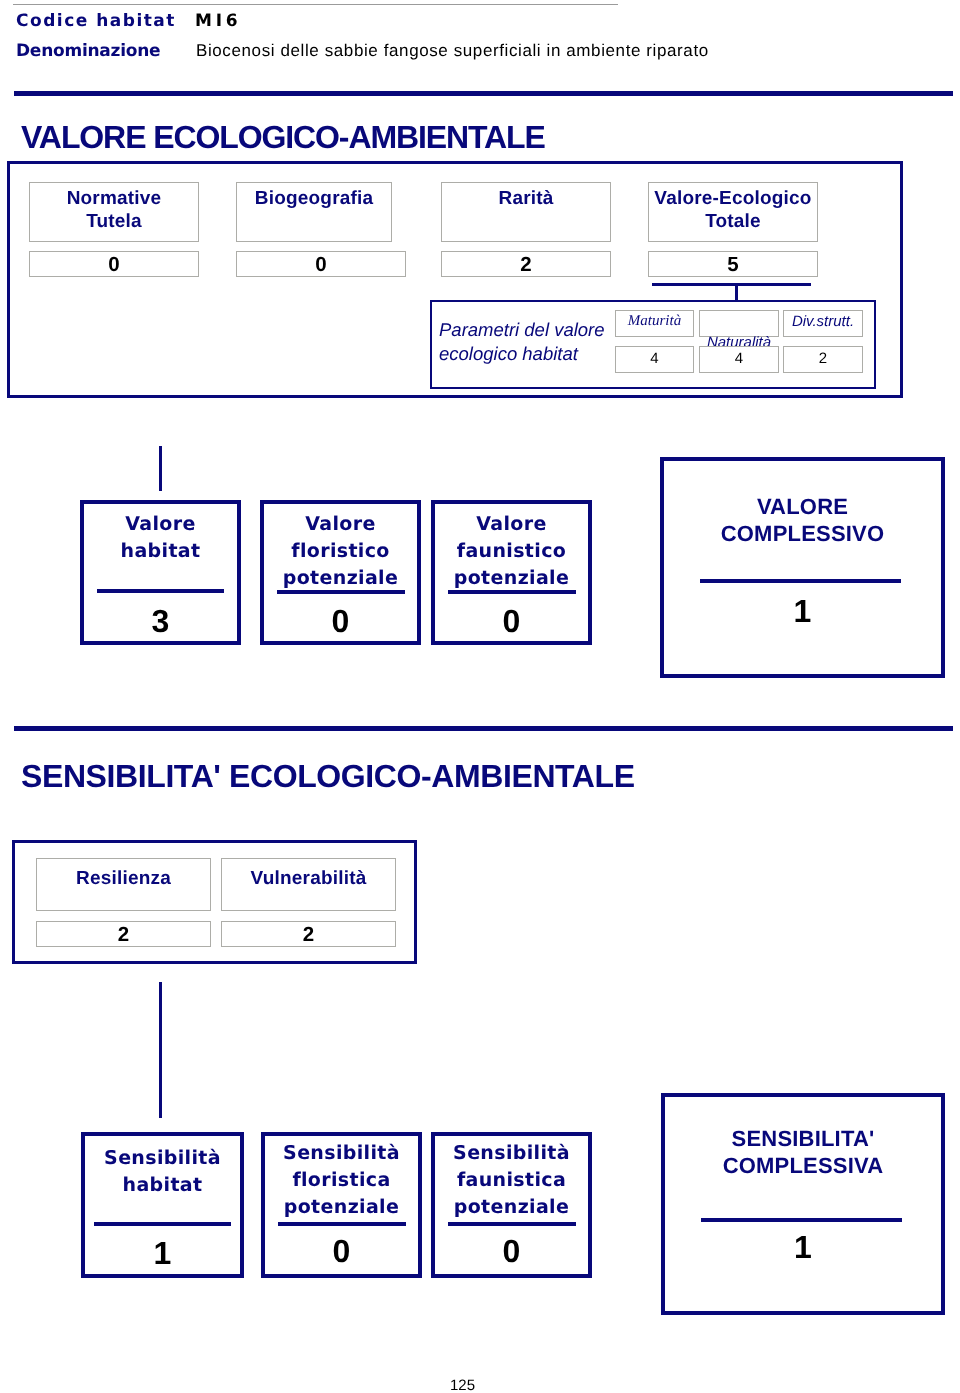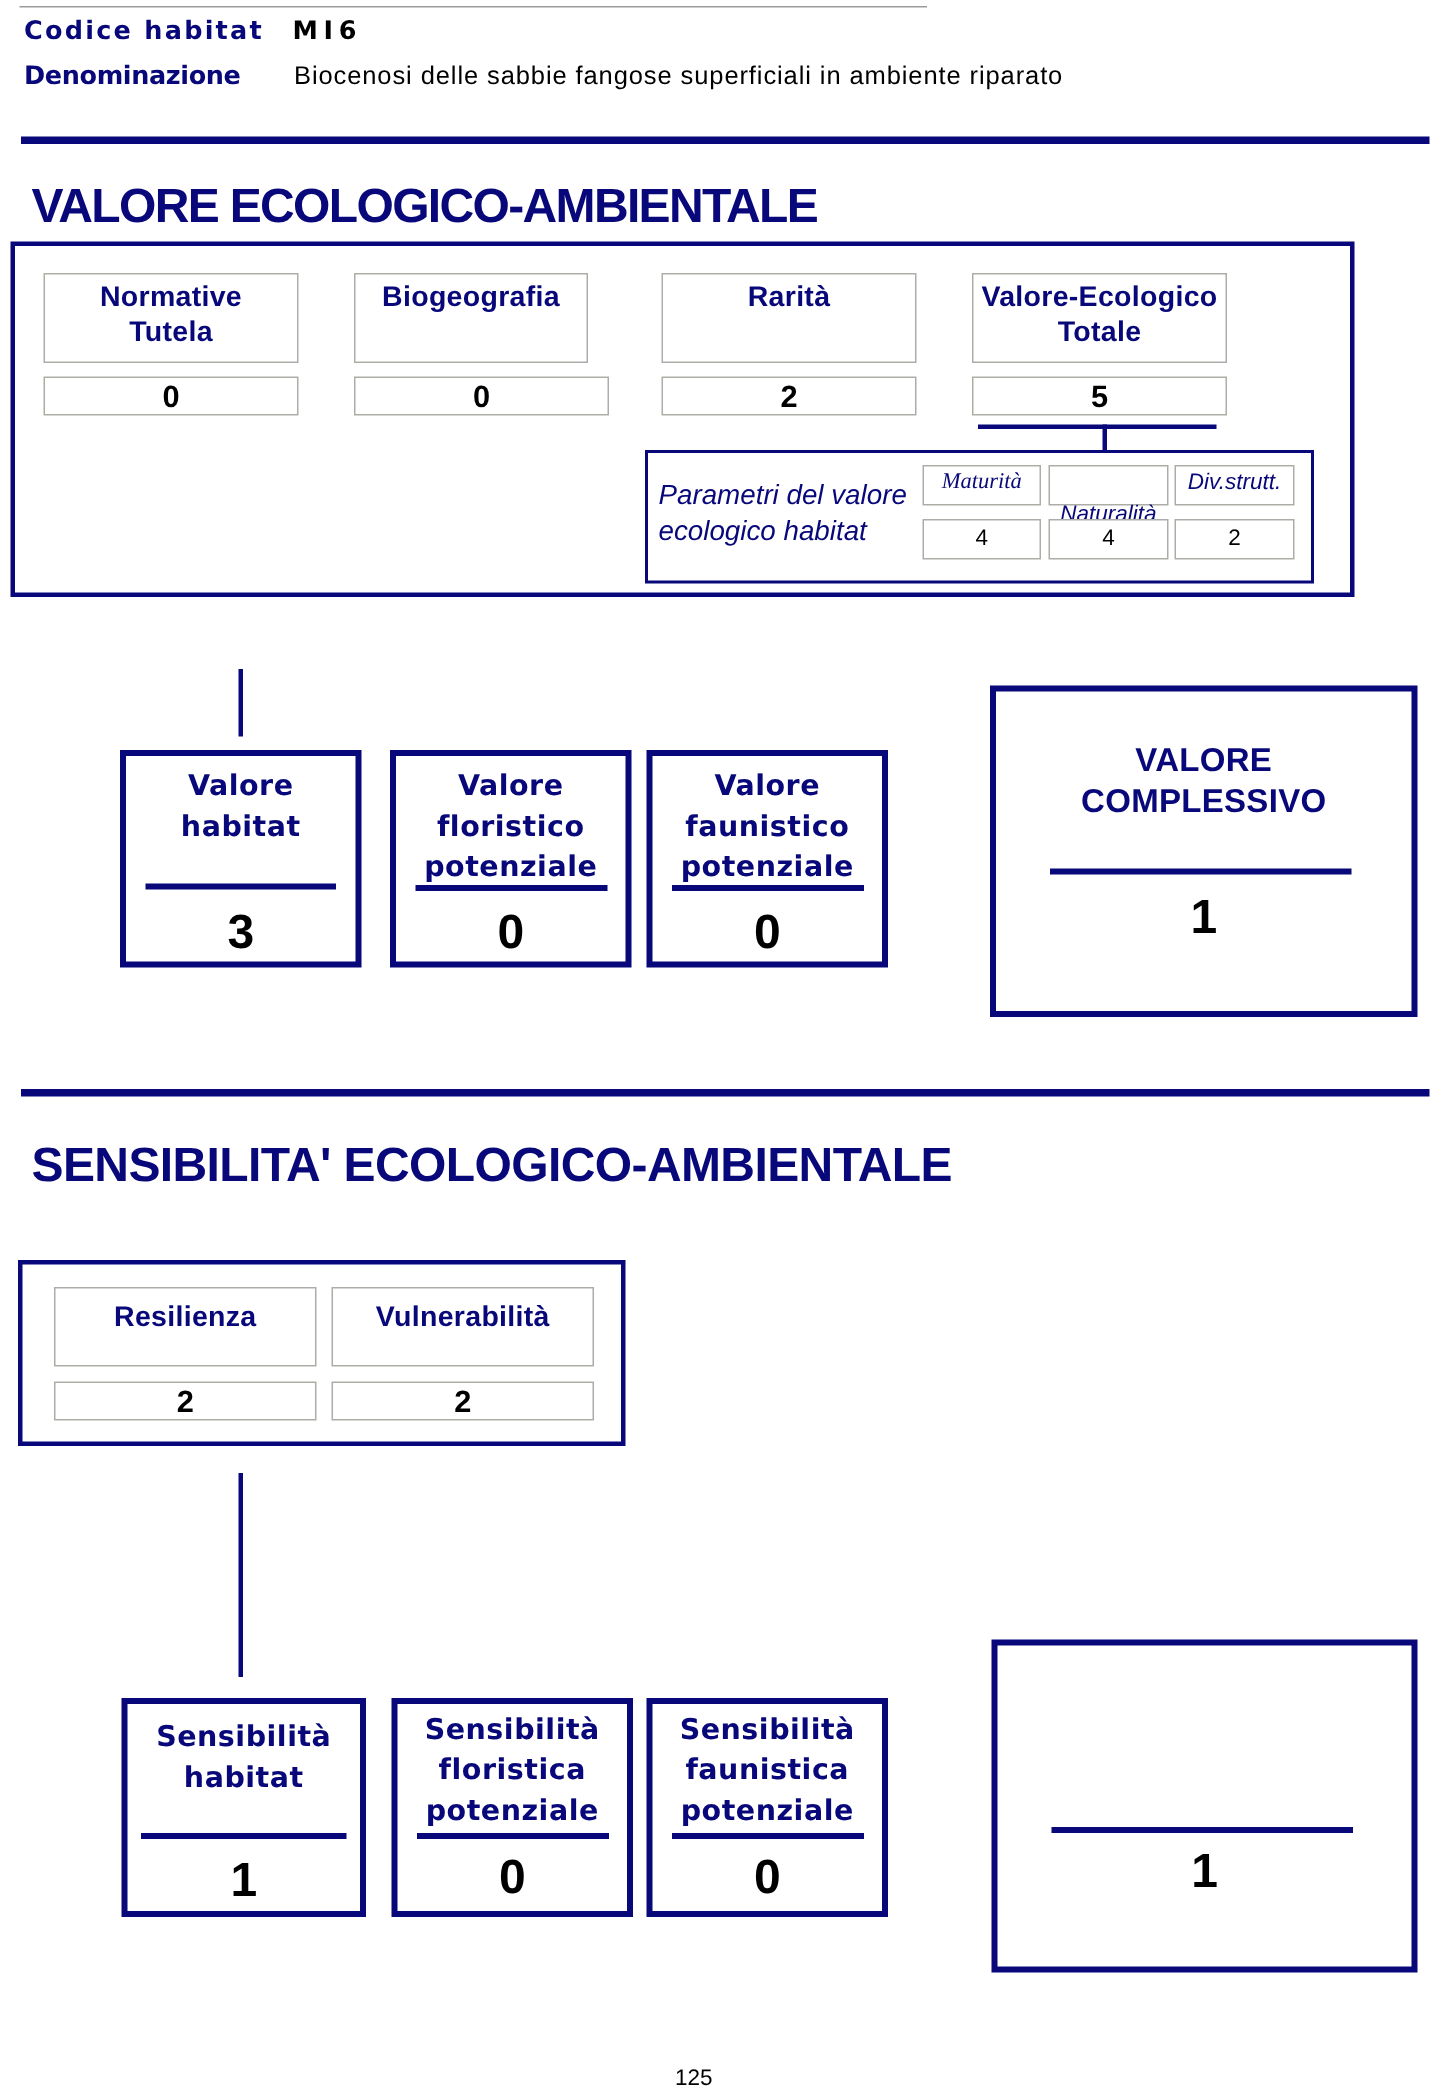--- a/index.html
+++ b/index.html
@@ -158,17 +158,18 @@
   <div class="abs vdivider" style="left:13px;width:128px;top:86px;"></div>
   <div class="abs vnum" style="left:0;right:0;top:99px;">0</div>
 </div>
 <div class="nbox" style="left:431px;top:1132px;width:161px;height:146px;">
   <div class="abs vlabel" style="left:0;right:0;top:4px;"><span class="ln">Sensibilità</span><br><span class="ln">faunistica</span><br><span class="ln">potenziale</span></div>
   <div class="abs vdivider" style="left:13px;width:128px;top:86px;"></div>
   <div class="abs vnum" style="left:0;right:0;top:99px;">0</div>
 </div>
 
 <div class="nbox" style="left:661px;top:1093px;width:284px;height:222px;border-width:4px;">
+  <div class="abs tlabel" style="left:0;right:0;top:28px;"><span class="ln">SENSIBILITA'</span><br><span class="ln">COMPLESSIVA</span></div>
   <div class="abs vdivider" style="left:36px;width:201px;top:121px;"></div>
   <div class="abs vnum" style="left:0;right:0;top:134px;">1</div>
 </div>
 
 <div class="abs pagenum" style="left:450px;top:1377px;">125</div>
 
 </body></html>

